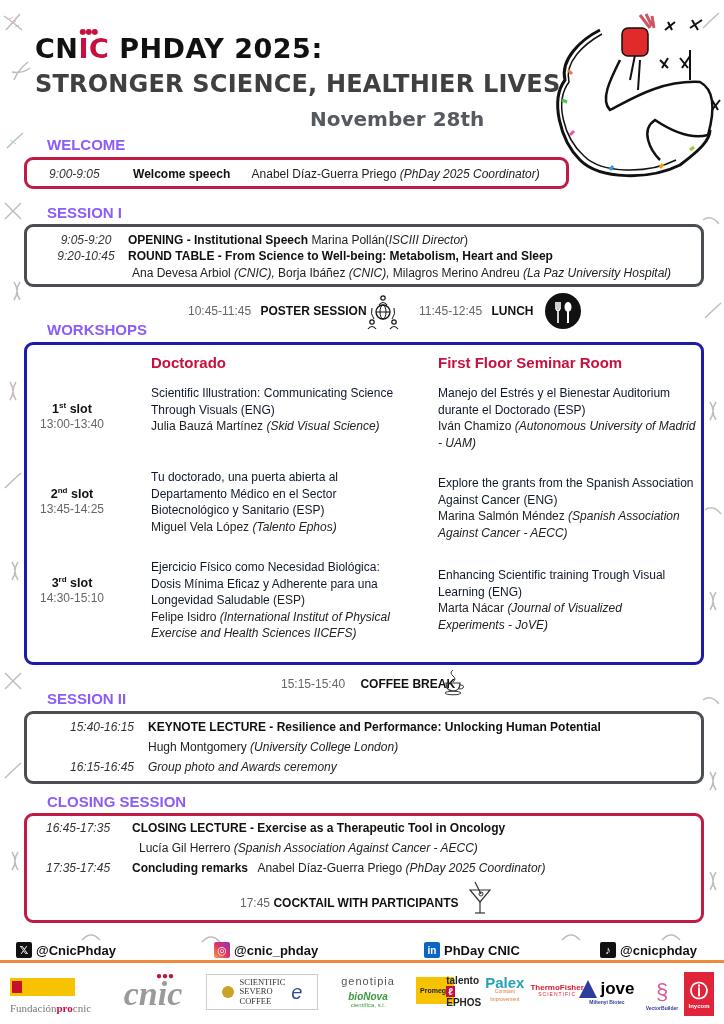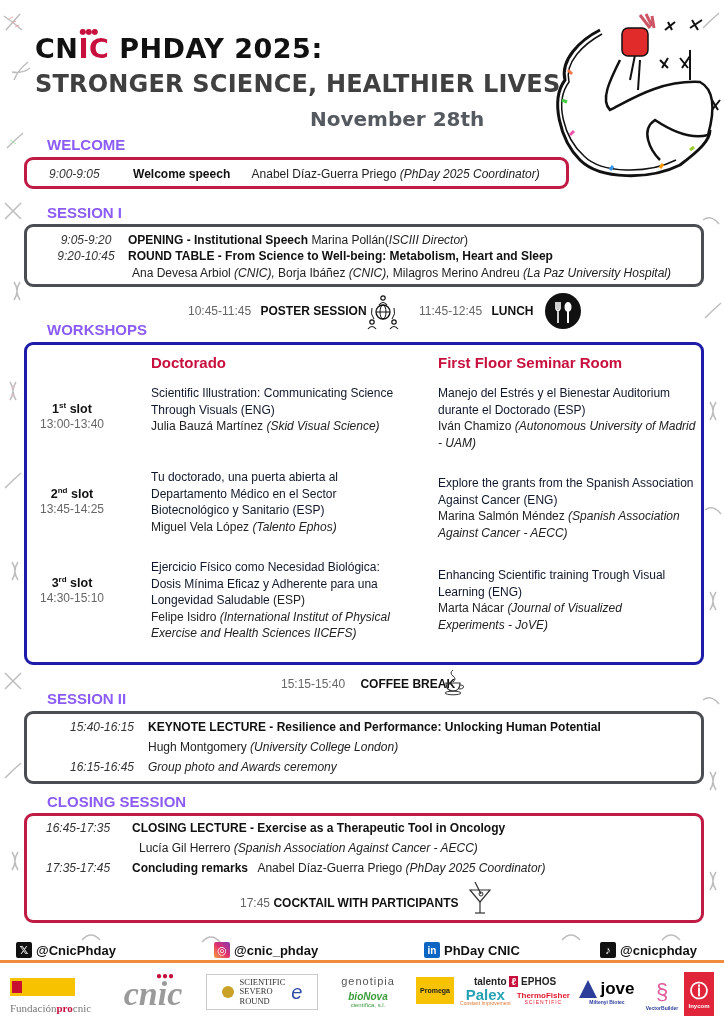--- a/index.html
+++ b/index.html
@@ -333,33 +333,33 @@
 </div>
 <div class="logo" style="left:108px;top:972px;width:90px;height:44px;font-family:'Liberation Serif',serif;font-size:34px;font-style:italic;font-weight:700;color:#9a9a9a">
   <span>cnic</span>
   <span style="position:absolute;top:-2px;left:48px;color:#c8103e;font-size:10px;font-style:normal">●●●</span>
 </div>
 <div class="logo" style="left:206px;top:974px;width:112px;height:36px;border:1px solid #ccc;gap:6px">
   <span style="width:12px;height:12px;border-radius:50%;background:#c9a227"></span>
   <div style="font-family:'Liberation Serif',serif;font-size:8.5px;line-height:9.5px;color:#333">
     <div>SCIENTIFIC</div>
     <div>SEVERO</div>
-    <div>ROUND</div>
+    <div>COFFEE</div>
   </div>
   <span style="font-size:20px;color:#2d4aa3;font-style:italic">e</span>
 </div>
 <div class="logo" style="left:328px;top:968px;width:80px;height:48px;flex-direction:column;gap:6px">
   <span style="font-size:11px;color:#555;letter-spacing:1px">genotipia</span>
   <div style="text-align:center;line-height:8px">
     <div style="font-size:10px;font-style:italic;font-weight:700;color:#3a9b3a">bioNova</div>
     <div style="font-size:6px;color:#3a9b3a">científica, s.l.</div>
   </div>
 </div>
 <div class="logo" style="left:416px;top:977px;width:38px;height:27px;background:#f7c300;font-size:7px;font-weight:700;color:#222">Promega</div>
-<div class="logo" style="left:460px;top:966px;width:110px;height:50px;flex-direction:column;gap:4px">
+<div class="logo" style="left:460px;top:966px;width:110px;height:50px;flex-direction:row;gap:4px">
   <div style="font-size:10px;font-weight:700;color:#222"><span>talento</span> <span style="background:#c8103e;color:#fff;padding:0 2px">ℓ</span> <span>EPHOS</span></div>
   <div style="display:flex;gap:6px;align-items:center">
     <div style="line-height:8px;text-align:center">
       <div style="font-size:15px;font-weight:700;color:#25a3b4">Palex</div>
       <div style="font-size:5px;color:#e07a3a">Constant Improvement</div>
     </div>
     <div style="line-height:7px;text-align:center">
       <div style="font-size:8px;font-weight:700;color:#e0182d">ThermoFisher</div>
       <div style="font-size:5px;color:#e0182d;letter-spacing:1px">SCIENTIFIC</div>
     </div>

